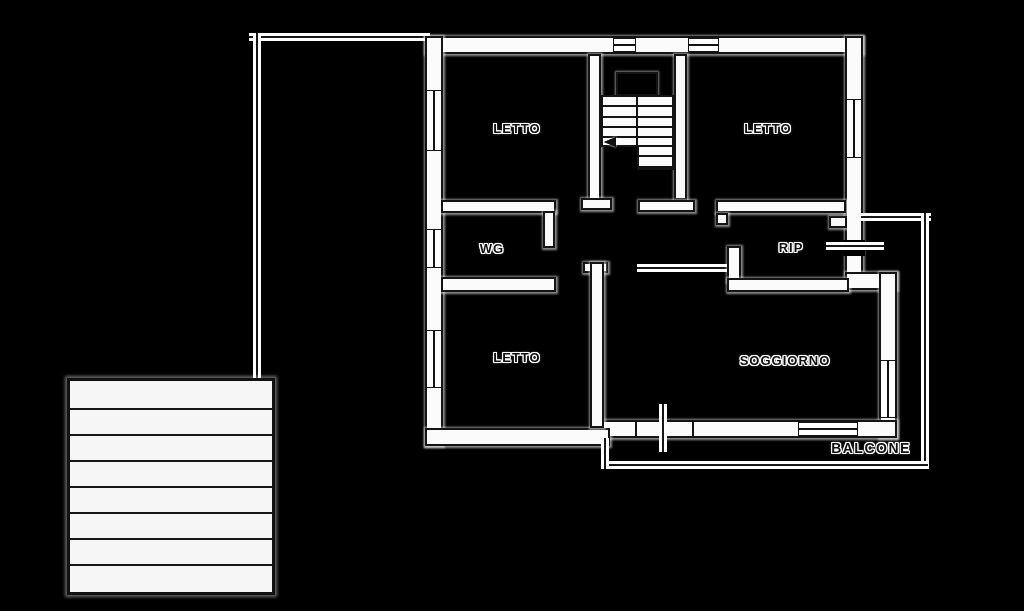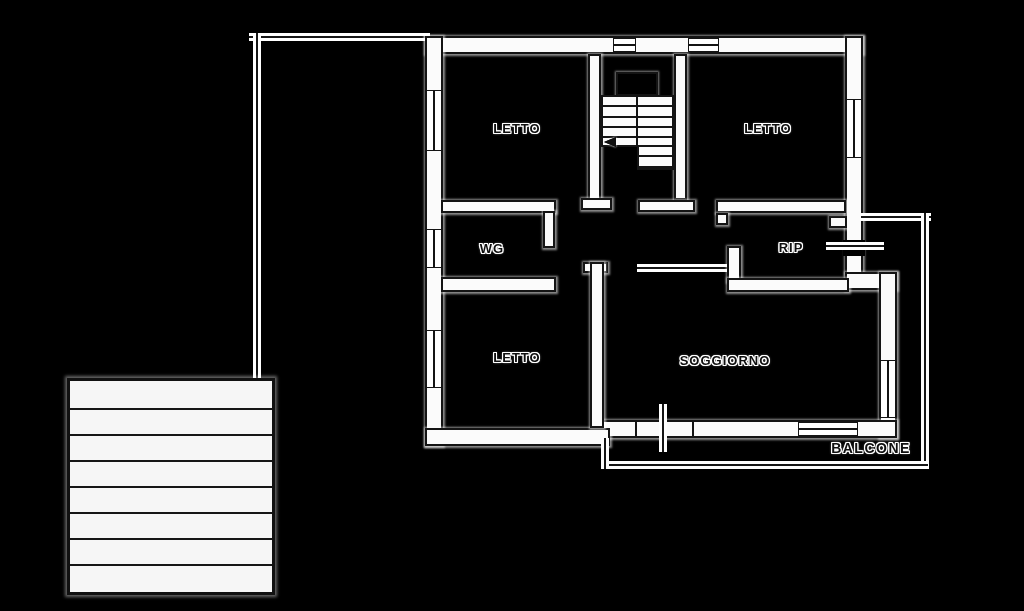--- a/index.html
+++ b/index.html
@@ -114,16 +114,16 @@
   <div class="wall" style="left:716px;top:213px;width:12px;height:12px;"></div>
   <div class="line-h" style="left:637px;top:264px;width:92px;"></div>
   <div class="wall" style="left:727px;top:246px;width:14px;height:36px;"></div>
   <div class="wall" style="left:727px;top:278px;width:122px;height:14px;"></div>
 
   <span class="room-label" style="left:517px;top:128px;">LETTO</span>
   <span class="room-label" style="left:768px;top:128px;">LETTO</span>
   <span class="room-label" style="left:492px;top:248px;">WG</span>
   <span class="room-label" style="left:791px;top:247px;">RIP</span>
   <span class="room-label" style="left:517px;top:357px;">LETTO</span>
-  <span class="room-label" style="left:725px;top:360px;">SOGGIORNO</span>
+  <span class="room-label" style="left:785px;top:360px;">SOGGIORNO</span>
   <span class="room-label lbl-balcone" style="left:871px;top:448px;">BALCONE</span>
 
 </div>
 
 </body></html>

